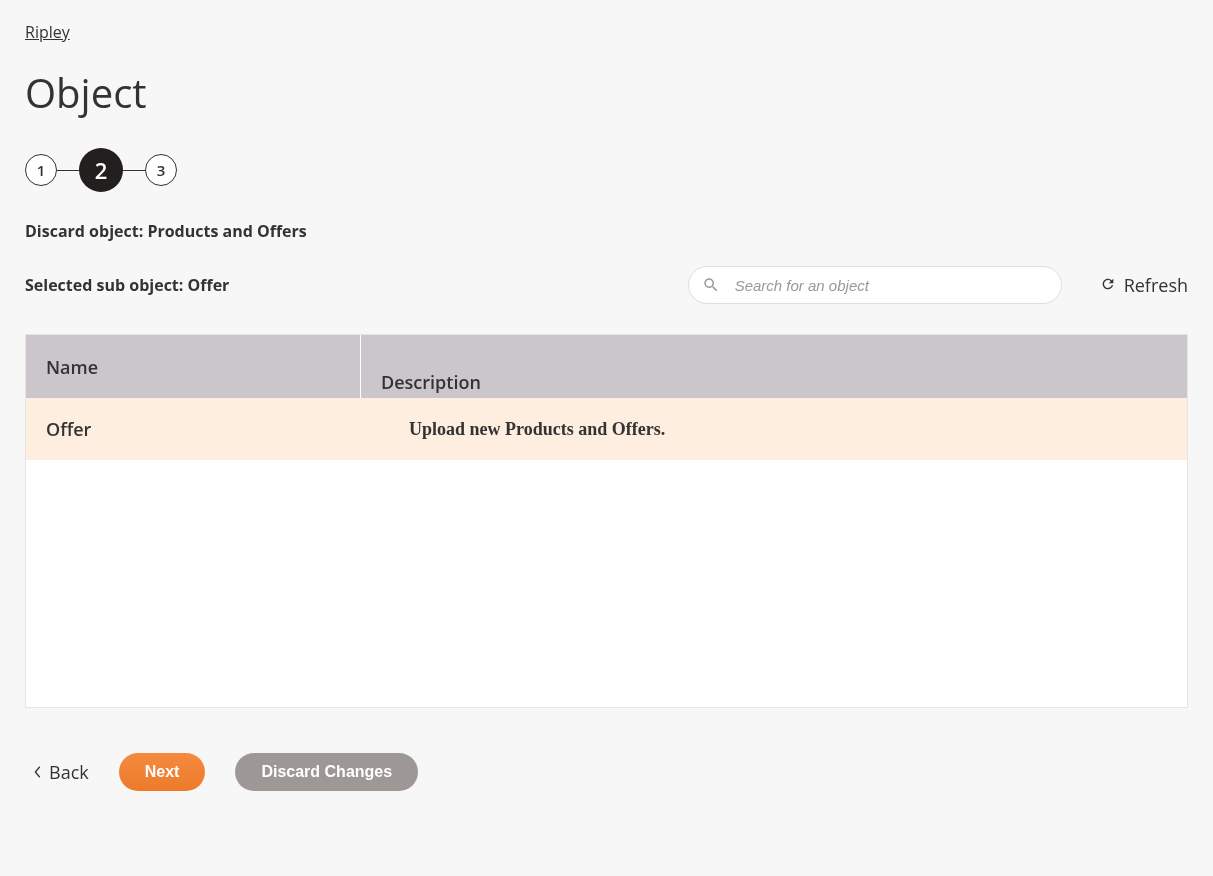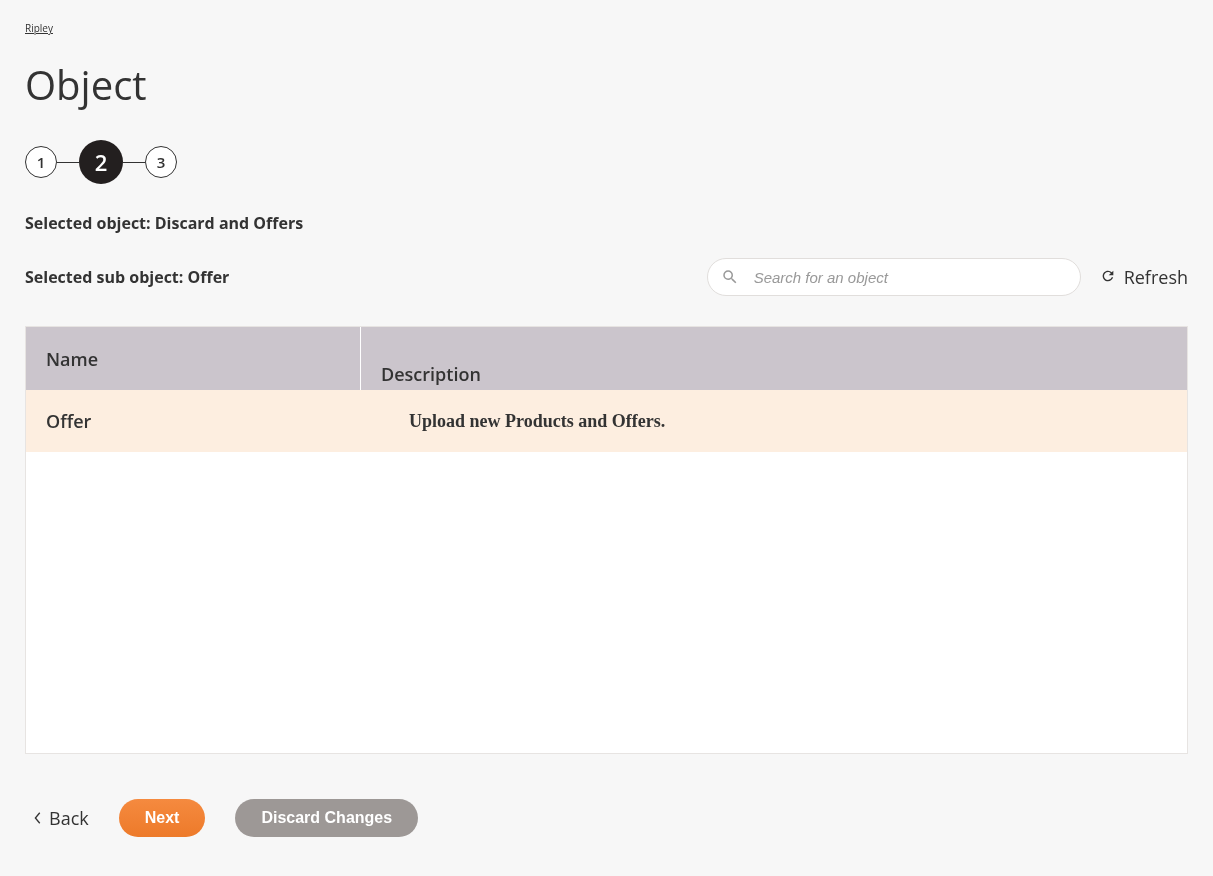--- a/index.html
+++ b/index.html
@@ -6,21 +6,21 @@
     body {
       font-family: -apple-system, BlinkMacSystemFont, "Segoe UI", "Open Sans", Helvetica, Arial, sans-serif;
       background: #f7f7f7;
       color: #333;
       width: 1213px;
       min-height: 876px;
     }
     .page { padding: 0 25px; }
     .breadcrumb {
       padding-top: 21px;
-      font-size: 10px;
+      font-size: 16px;
     }
     .breadcrumb a {
       color: #333;
       text-decoration: underline;
       cursor: pointer;
     }
     .page-title {
       font-size: 40px;
       font-weight: 400;
       color: #333;
@@ -73,21 +73,21 @@
     }
     .sub-row {
       display: flex;
       align-items: center;
       justify-content: space-between;
       margin-top: 24px;
     }
     .search-refresh {
       display: flex;
       align-items: center;
-      gap: 19px;
+      gap: 38px;
     }
     .search-box {
       position: relative;
       width: 374px;
     }
     .search-box input {
       width: 100%;
       height: 38px;
       border-radius: 19px;
       border: 1px solid #e1dedc;
@@ -117,21 +117,21 @@
       gap: 8px;
       font-size: 18px;
       color: #333;
       cursor: pointer;
     }
     .refresh-link svg { width: 16px; height: 16px; }
     .table-wrap {
       margin-top: 30px;
       background: #fff;
       border: 1px solid #e7e4e2;
-      height: 428px;
+      height: 374px;
       overflow: hidden;
     }
     .table-head {
       display: flex;
       background: #cbc5cc;
       height: 63px;
       align-items: center;
     }
     .th {
       padding: 0 20px;
@@ -204,21 +204,21 @@
 
   <div class="stepper">
     <div class="step">1</div>
     <div class="step-line"></div>
     <div class="step active">2</div>
     <div class="step-line"></div>
     <div class="step">3</div>
   </div>
 
 
-  <div class="selected-line">Selected object: Discard and Offers</div>
+  <div class="selected-line">Discard object: Products and Offers</div>
 
   <div class="sub-row">
     <div class="selected-line" style="margin-top:0">Selected sub object: Offer</div>
     <div class="search-refresh">
       <div class="search-box">
         <span class="search-icon-wrap">
           <svg viewBox="0 0 24 24" fill="currentColor">
               <path d="M15.5 14h-.79l-.28-.27A6.471 6.471 0 0 0 16 9.5 6.5 6.5 0 1 0 9.5 16a6.47 6.47 0 0 0 4.23-1.57l.27.28v.79l5 4.99L20.49 19l-4.99-5zm-6 0C7.01 14 5 11.99 5 9.5S7.01 5 9.5 5 14 7.01 14 9.5 11.99 14 9.5 14z"></path>
             </svg>
         </span>

